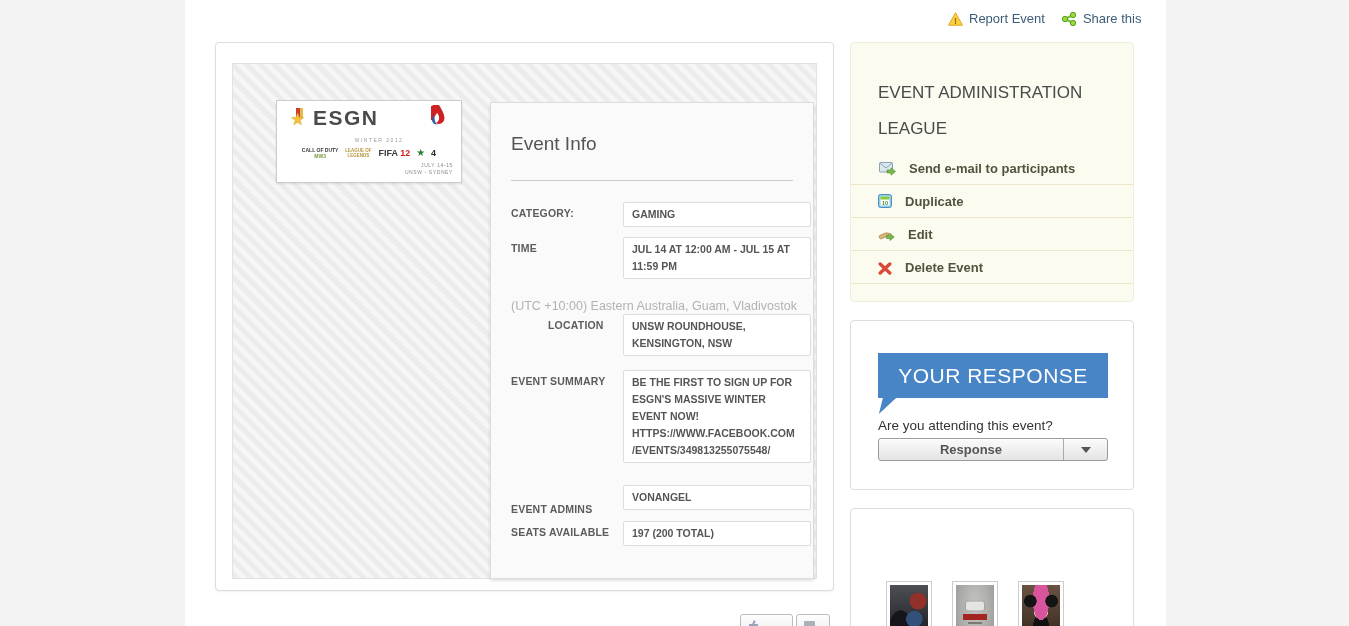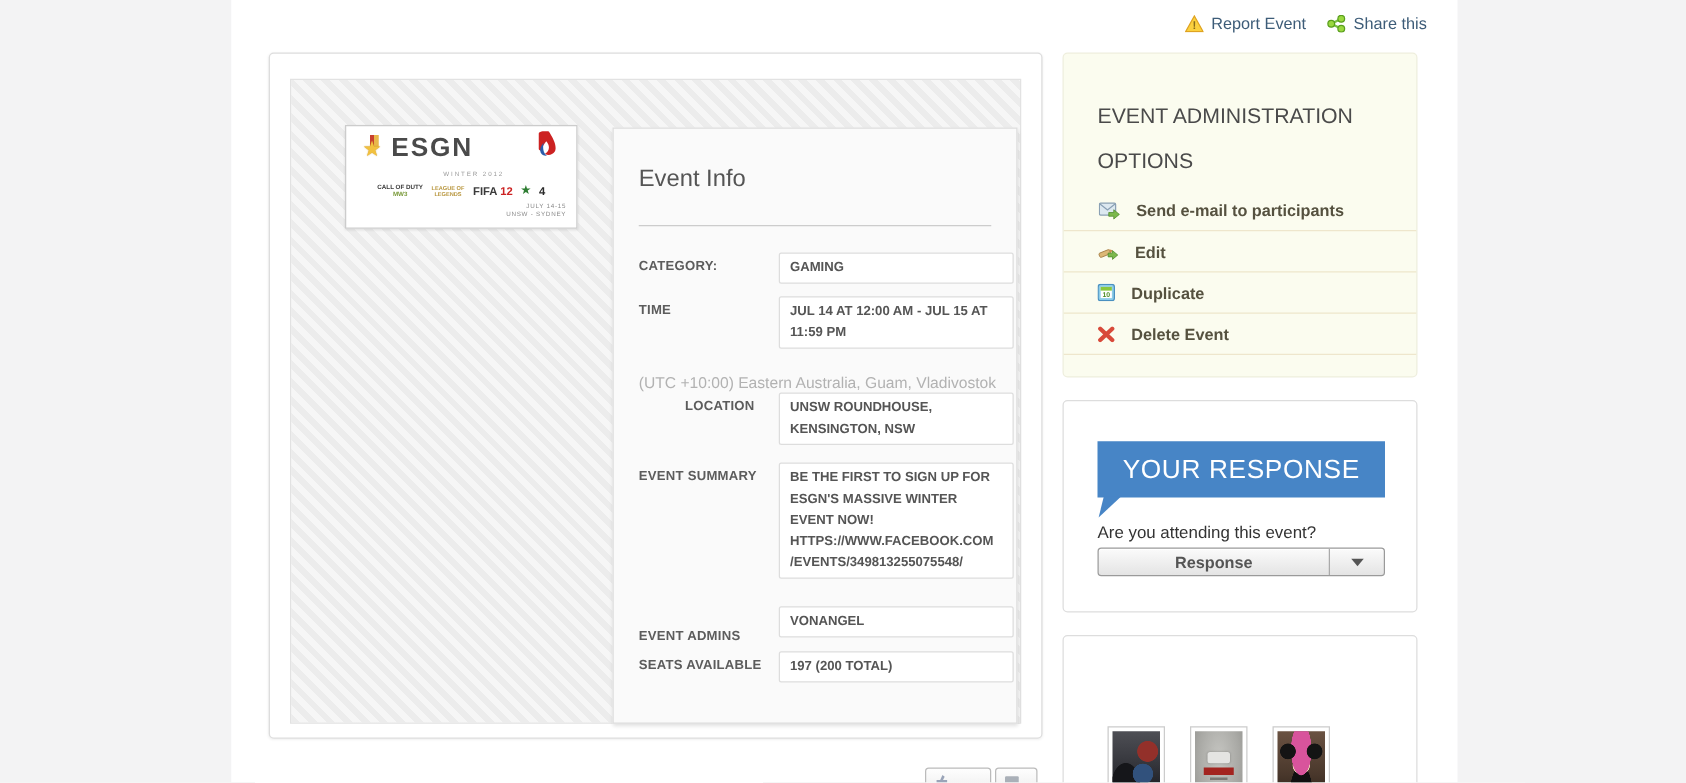--- a/index.html
+++ b/index.html
@@ -224,56 +224,56 @@
         <div class="ilabel" style="top:400px;">EVENT ADMINS</div>
         <div class="ibox" style="top:382px;">VONANGEL</div>
 
         <div class="ilabel" style="top:423px;">SEATS AVAILABLE</div>
         <div class="ibox" style="top:418px;">197 (200 TOTAL)</div>
       </div>
     </div>
   </div>
 
   <div class="admin-panel">
-    <div class="admin-heading">EVENT ADMINISTRATION OPTIONS</div>
+    <div class="admin-heading">EVENT ADMINISTRATION LEAGUE</div>
     <div class="admin-list">
       <div class="admin-item">
         <span class="icon16">
           <svg width="17" height="15" viewBox="0 0 17 15">
               <rect x="0.5" y="1.5" width="13" height="9.5" rx="1" fill="#dce8f0" stroke="#8aa0b4"></rect>
               <path d="M1 2.2 L7 7 L13 2.2" fill="none" stroke="#8aa0b4"></path>
               <path d="M8 9 h4 v-2.2 l4.5 3.7 -4.5 3.7 V12 h-4 z" fill="#7cb84c" stroke="#4c8a28" stroke-width="0.6"></path>
             </svg>
         </span>
         <span class="lbl">Send e-mail to participants</span>
+      </div>
+      <div class="admin-item">
+        <span class="icon16" style="width:14px;height:14px;">
+          <svg width="14" height="14" viewBox="0 0 14 14">
+              <rect x="0.5" y="0.5" width="13" height="13" rx="2" fill="#8ecde8" stroke="#4a90c0"></rect>
+              <rect x="2.5" y="2.5" width="9" height="9" fill="#ffffff"></rect>
+              <rect x="2.5" y="2.5" width="9" height="3" fill="#8ac83e"></rect>
+              <text x="7" y="10.8" font-size="5.5" fill="#4a8a20" text-anchor="middle" font-weight="bold">10</text>
+            </svg>
+        </span>
+        <span class="lbl">Duplicate</span>
       </div>
       <div class="admin-item">
         <span class="icon16">
           <svg width="17" height="15" viewBox="0 0 17 15">
               <g transform="rotate(-22 7 8)">
                 <rect x="1" y="6.5" width="9" height="3.6" rx="1" fill="#dcb876" stroke="#a8824a" stroke-width="0.7"></rect>
                 <path d="M10 6.5 l2.5 1.8 -2.5 1.8 z" fill="#c89050"></path>
               </g>
               <path d="M8.5 8.5 h3.5 v-2 l4.2 3.5 -4.2 3.5 v-2 h-3.5 z" fill="#7cb84c" stroke="#4c8a28" stroke-width="0.6"></path>
             </svg>
         </span>
         <span class="lbl">Edit</span>
       </div>
       <div class="admin-item">
-        <span class="icon16" style="width:14px;height:14px;">
-          <svg width="14" height="14" viewBox="0 0 14 14">
-              <rect x="0.5" y="0.5" width="13" height="13" rx="2" fill="#8ecde8" stroke="#4a90c0"></rect>
-              <rect x="2.5" y="2.5" width="9" height="9" fill="#ffffff"></rect>
-              <rect x="2.5" y="2.5" width="9" height="3" fill="#8ac83e"></rect>
-              <text x="7" y="10.8" font-size="5.5" fill="#4a8a20" text-anchor="middle" font-weight="bold">10</text>
-            </svg>
-        </span>
-        <span class="lbl">Duplicate</span>
-      </div>
-      <div class="admin-item">
         <span class="icon16" style="width:14px;height:13px;">
           <svg width="14" height="13" viewBox="0 0 14 13">
               <path d="M2.2 2 L11.8 11 M11.8 2 L2.2 11" stroke="#d84a3a" stroke-width="3.4" stroke-linecap="round"></path>
             </svg>
         </span>
         <span class="lbl">Delete Event</span>
       </div>
     </div>
   </div>
 

